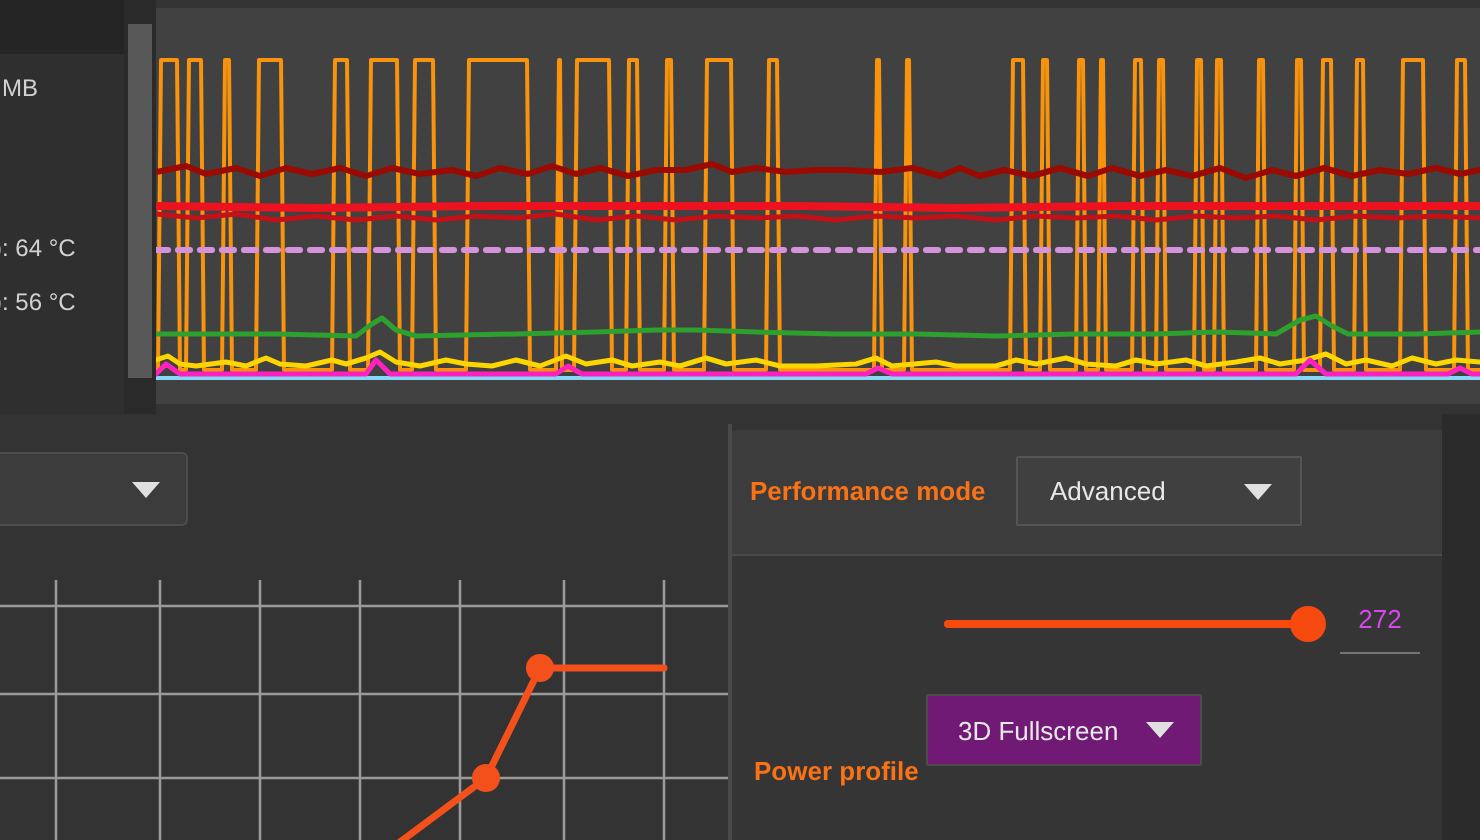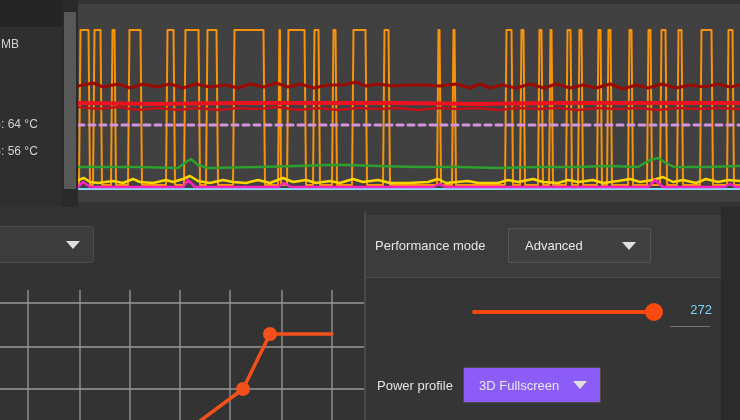--- a/index.html
+++ b/index.html
@@ -32,28 +32,28 @@
   #fan-chart{left:0;top:290px;width:364px;height:130px;}
 
   
   #divider{left:364px;top:212px;width:2px;height:208px;background:#4a4a4a;}
   #right-edge{left:721px;top:207px;width:19px;height:213px;background:#2b2b2b;}
 
   
   #section-perf{left:366px;top:215px;width:355px;height:62px;background:#3c3c3c;
                 border-bottom:1px solid #4a4a4a;}
   #section-power{left:366px;top:278px;width:355px;height:142px;background:#353535;}
-  .ctl-label{position:absolute;font-size:13px;color:#e5e5e5;white-space:nowrap;}
+  .ctl-label{position:absolute;font-size:13px;color:#f97316;white-space:nowrap;font-weight:bold;}
   #perf-select{left:508px;top:228px;width:143px;height:35px;padding:0 14px 0 16px;background:#404040;border-color:#555;}
-  #profile-select{left:463px;top:367px;width:138px;height:36px;padding:0 13px 0 15px;background:#8b5cf6;}
+  #profile-select{left:463px;top:347px;width:138px;height:36px;padding:0 13px 0 15px;background:#701a75;}
 
   
   #pl-track{left:472px;top:310px;width:186px;height:4px;border-radius:2px;background:#f8490f;cursor:pointer;}
   #pl-thumb{left:645px;top:303px;width:18px;height:18px;border-radius:50%;background:#f8490f;cursor:pointer;}
-  #pl-value{left:668px;top:302px;width:44px;text-align:right;font-size:13px;color:#7dd3fc;}
+  #pl-value{left:668px;top:302px;width:44px;text-align:center;font-size:13px;color:#d946ef;}
   #pl-underline{left:670px;top:326px;width:40px;height:1px;background:#757575;}
 </style>
 </head>
 <body>
 
 <div id="app">
 
   <div class="abs" id="left-panel">
     <div class="abs" id="left-panel-header"></div>
     <div class="sensor-line" style="left:1px;top:37px;">MB</div>

